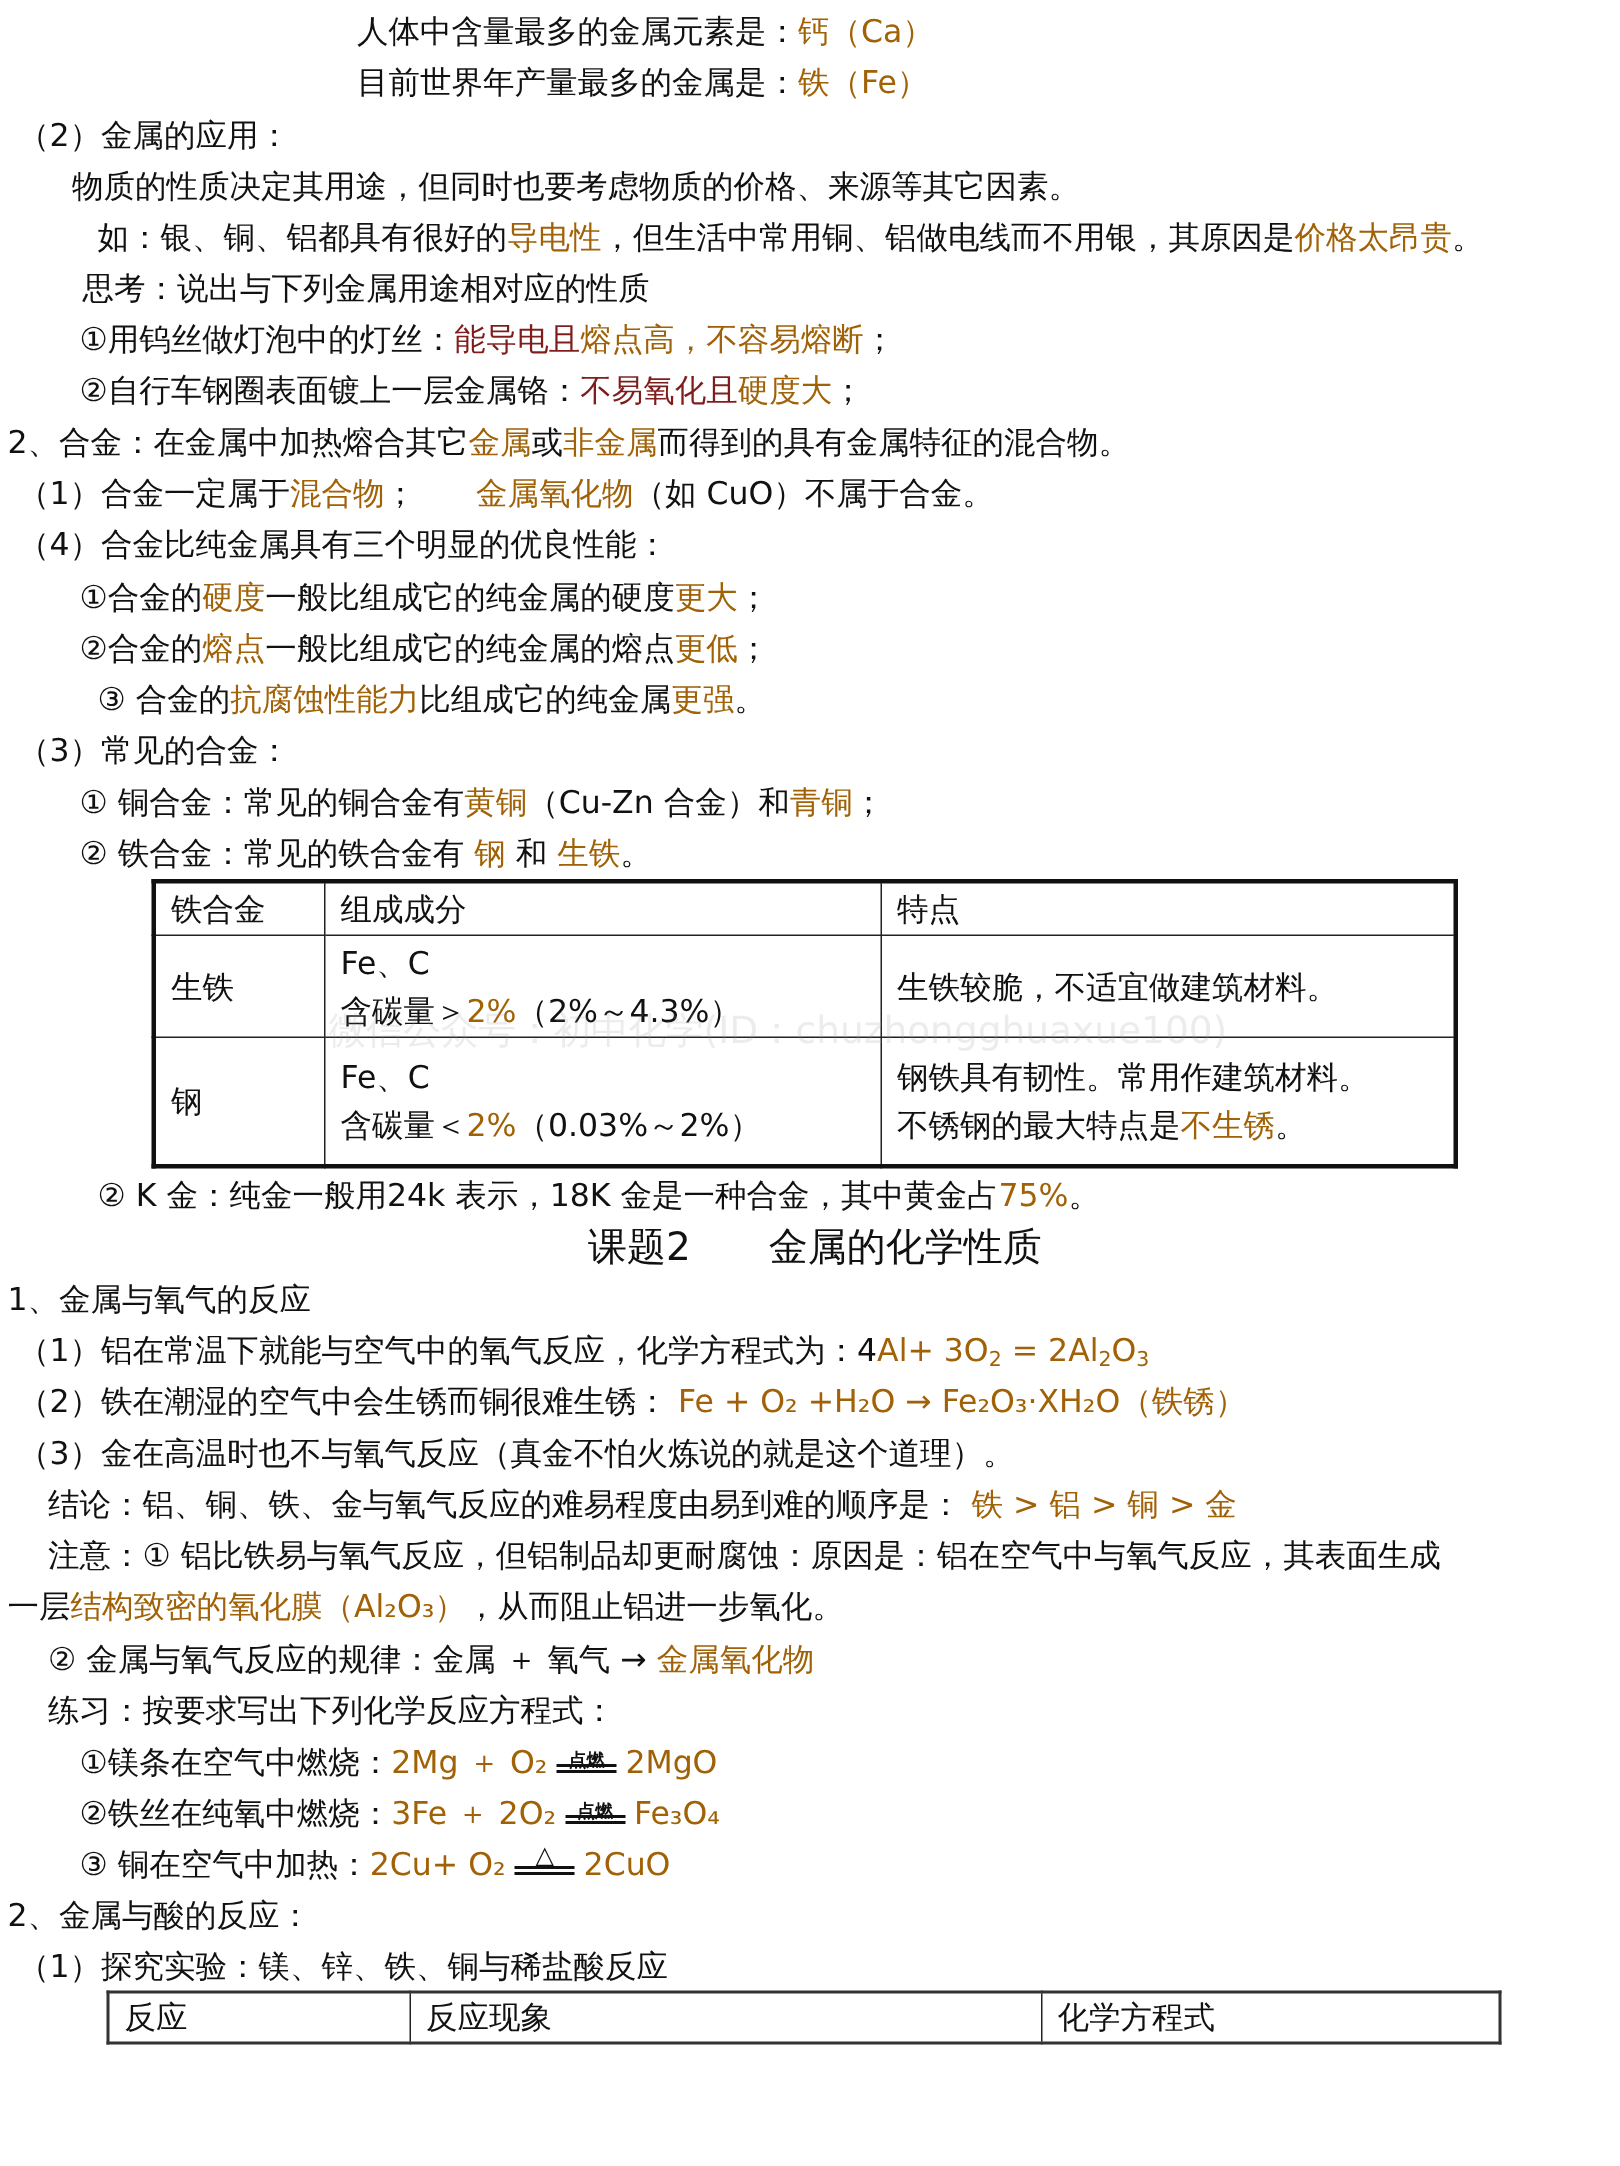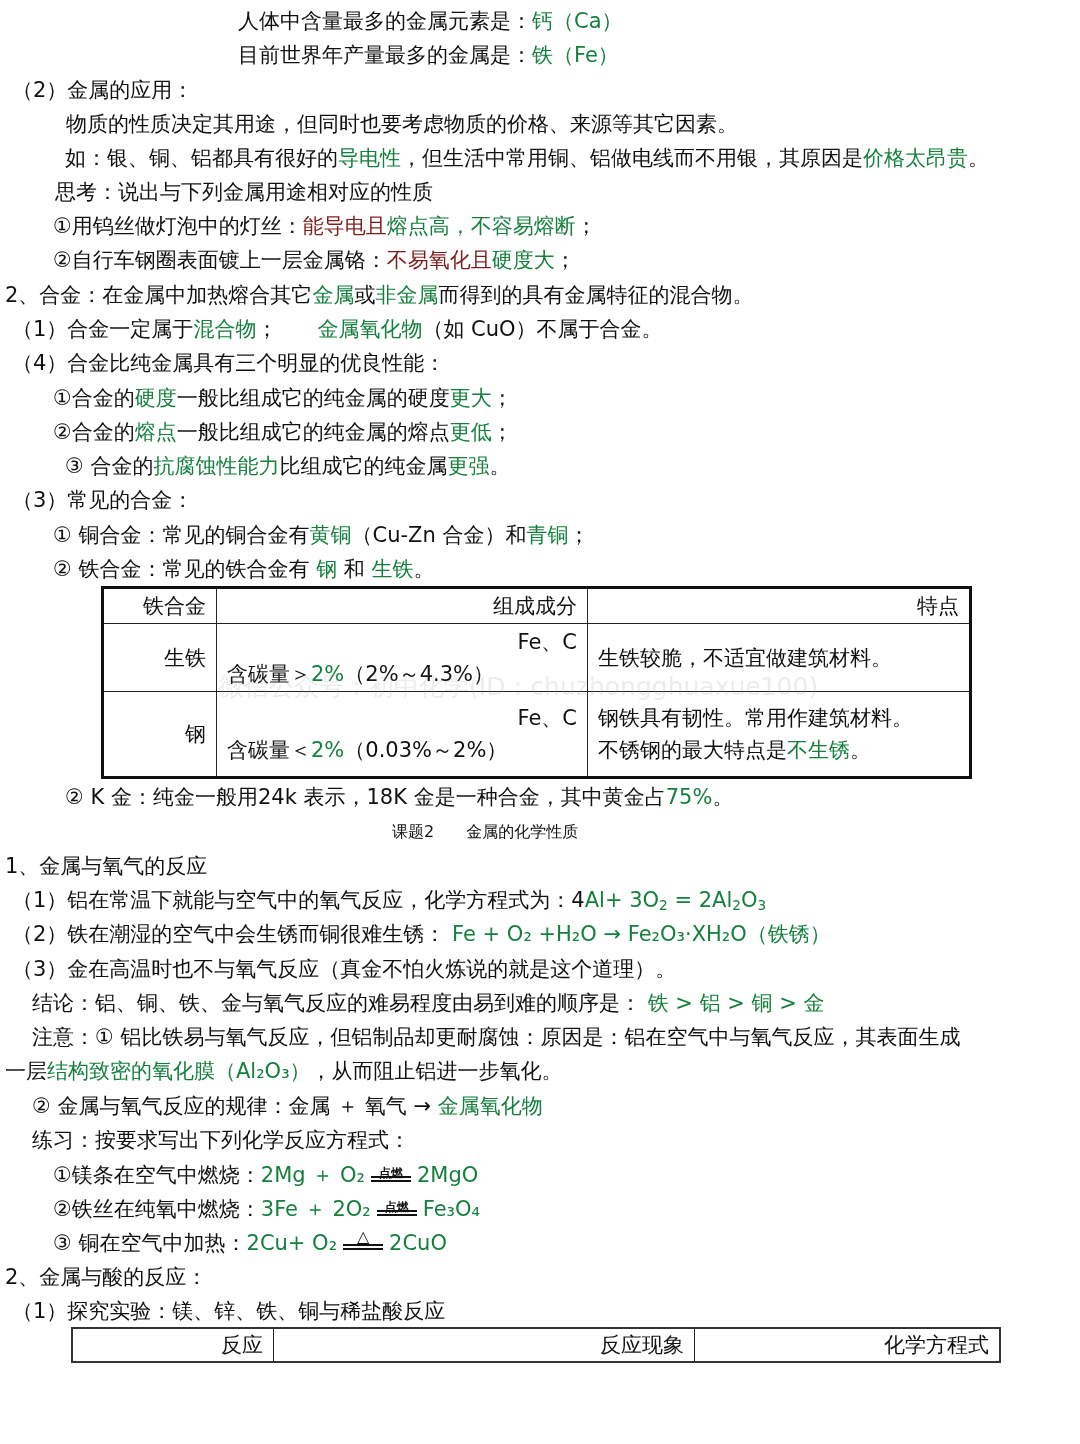--- a/index.html
+++ b/index.html
@@ -1,38 +1,38 @@
 <!DOCTYPE html>
 <html><head>
 <meta charset="utf-8">
 <style>
   html, body { margin:0; padding:0; background:#ffffff; }
   body { width:1080px; height:1444px; position:relative; overflow:hidden;
          font-family:"DejaVu Sans","Liberation Sans",sans-serif; color:#111; font-size:21px; }
   .ln { position:absolute; white-space:nowrap; line-height:30px; height:30px; }
-  .r { color:#15803d; }
+  .r { color:#a16207; }
   .b { color:#7f1d1d; }
   sub { font-size:0.65em; vertical-align:-0.25em; line-height:0; }
   .wm { position:absolute; left:200px; top:670px; color:rgba(150,150,150,0.18); font-size:25px; white-space:nowrap;margin-left:19px; }
   table.t { position:absolute; border-collapse:collapse; }
   table.t td { border:1.5px solid #222; padding:0 10px; font-size:21px; line-height:32px; }
   table.t1 { left:101px; top:586px; width:871px; border:3px solid #111; }
   table.t2 { left:71px; top:1327px; width:930px; border:2px solid #333; }
-  .c { text-align:right; }
+  .c { text-align:left; }
   .eq { display:inline-block; position:relative; width:40px; height:24px; vertical-align:middle; margin:0 6px; }
   .eq .top { position:absolute; left:0; right:0; top:-6px; font-size:12px; text-align:center; color:#111; font-weight:bold; }
   .eq .bar { position:absolute; left:0; right:0; height:2px; background:#111; }
 </style>
 </head>
 <body>
 
 <div class="ln" style="left:238px;top:6px"><span>人体中含量最多的金属元素是：</span><span class="r">钙（Ca）</span></div>
 <div class="ln" style="left:238px;top:40px"><span>目前世界年产量最多的金属是：</span><span class="r">铁（Fe）</span></div>
 <div class="ln" style="left:12px;top:75px">（2）金属的应用：</div>
-<div class="ln" style="left:66px;top:109px">物质的性质决定其用途，但同时也要考虑物质的价格、来源等其它因素。</div>
+<div class="ln" style="left:48px;top:109px">物质的性质决定其用途，但同时也要考虑物质的价格、来源等其它因素。</div>
 <div class="ln" style="left:65px;top:143px"><span>如：银、铜、铝都具有很好的</span><span class="r">导电性</span><span>，但生活中常用铜、铝做电线而不用银，其原因是</span><span class="r">价格太昂贵</span><span>。</span></div>
 <div class="ln" style="left:55px;top:177px">思考：说出与下列金属用途相对应的性质</div>
 <div class="ln" style="left:53px;top:211px"><span>①用钨丝做灯泡中的灯丝：</span><span class="b">能导电且</span><span class="r">熔点高，不容易熔断</span><span>；</span></div>
 <div class="ln" style="left:53px;top:245px"><span>②自行车钢圈表面镀上一层金属铬：</span><span class="b">不易氧化且</span><span class="r">硬度大</span><span>；</span></div>
 <div class="ln" style="left:5px;top:280px"><span>2、合金：在金属中加热熔合其它</span><span class="r">金属</span><span>或</span><span class="r">非金属</span><span>而得到的具有金属特征的混合物。</span></div>
 <div class="ln" style="left:12px;top:314px"><span>（1）合金一定属于</span><span class="r">混合物</span><span>；</span><span style="display:inline-block;width:40px"></span><span class="r">金属氧化物</span><span>（如 CuO）不属于合金。</span></div>
 <div class="ln" style="left:12px;top:348px">（4）合金比纯金属具有三个明显的优良性能：</div>
 <div class="ln" style="left:53px;top:383px"><span>①合金的</span><span class="r">硬度</span><span>一般比组成它的纯金属的硬度</span><span class="r">更大</span><span>；</span></div>
 <div class="ln" style="left:53px;top:417px"><span>②合金的</span><span class="r">熔点</span><span>一般比组成它的纯金属的熔点</span><span class="r">更低</span><span>；</span></div>
 <div class="ln" style="left:65px;top:451px"><span>③ 合金的</span><span class="r">抗腐蚀性能力</span><span>比组成它的纯金属</span><span class="r">更强</span><span>。</span></div>
@@ -64,21 +64,21 @@
     <td>
           <div>钢铁具有韧性。常用作建筑材料。</div>
           <div><span>不锈钢的最大特点是</span><span class="r">不生锈</span><span>。</span></div>
         </td>
   </tr>
 </tbody>
   </table>
 <div class="wm">微信公众号：初中化学(ID：chuzhongghuaxue100)</div>
 
 <div class="ln" style="left:65px;top:782px"><span>② K 金：纯金一般用24k 表示，18K 金是一种合金，其中黄金占</span><span class="r">75%</span><span>。</span></div>
-<div class="ln" style="left:392px;top:817px;font-size:16px">课题2　　金属的化学性质</div>
+<div class="ln" style="left:392px;top:817px;font-size:26px">课题2　　金属的化学性质</div>
 <div class="ln" style="left:5px;top:851px">1、金属与氧气的反应</div>
 <div class="ln" style="left:12px;top:885px"><span>（1）铝在常温下就能与空气中的氧气反应，化学方程式为：4</span><span class="r"><span>Al+ 3O</span><sub>2</sub><span> = 2Al</span><sub>2</sub><span>O</span><sub>3</sub></span></div>
 <div class="ln" style="left:12px;top:919px"><span>（2）铁在潮湿的空气中会生锈而铜很难生锈：</span> <span class="r">Fe + O₂ +H₂O → Fe₂O₃·XH₂O（铁锈）</span></div>
 <div class="ln" style="left:12px;top:954px">（3）金在高温时也不与氧气反应（真金不怕火炼说的就是这个道理）。</div>
 <div class="ln" style="left:32px;top:988px"><span>结论：铝、铜、铁、金与氧气反应的难易程度由易到难的顺序是：</span> <span class="r">铁 &gt; 铝 &gt; 铜 &gt; 金</span></div>
 <div class="ln" style="left:32px;top:1022px">注意：① 铝比铁易与氧气反应，但铝制品却更耐腐蚀：原因是：铝在空气中与氧气反应，其表面生成</div>
 <div class="ln" style="left:5px;top:1056px"><span>一层</span><span class="r">结构致密的氧化膜（Al₂O₃）</span><span>，从而阻止铝进一步氧化。</span></div>
 <div class="ln" style="left:32px;top:1091px"><span>② 金属与氧气反应的规律：金属 ＋ 氧气 → </span><span class="r">金属氧化物</span></div>
 <div class="ln" style="left:32px;top:1125px">练习：按要求写出下列化学反应方程式：</div>
 <div class="ln" style="left:53px;top:1160px"><span>①镁条在空气中燃烧：</span><span class="r">2Mg ＋ O₂</span><span class="eq"><span class="top">点燃</span><span class="bar" style="top:12px"></span><span class="bar" style="top:16px"></span></span><span class="r">2MgO</span></div>

